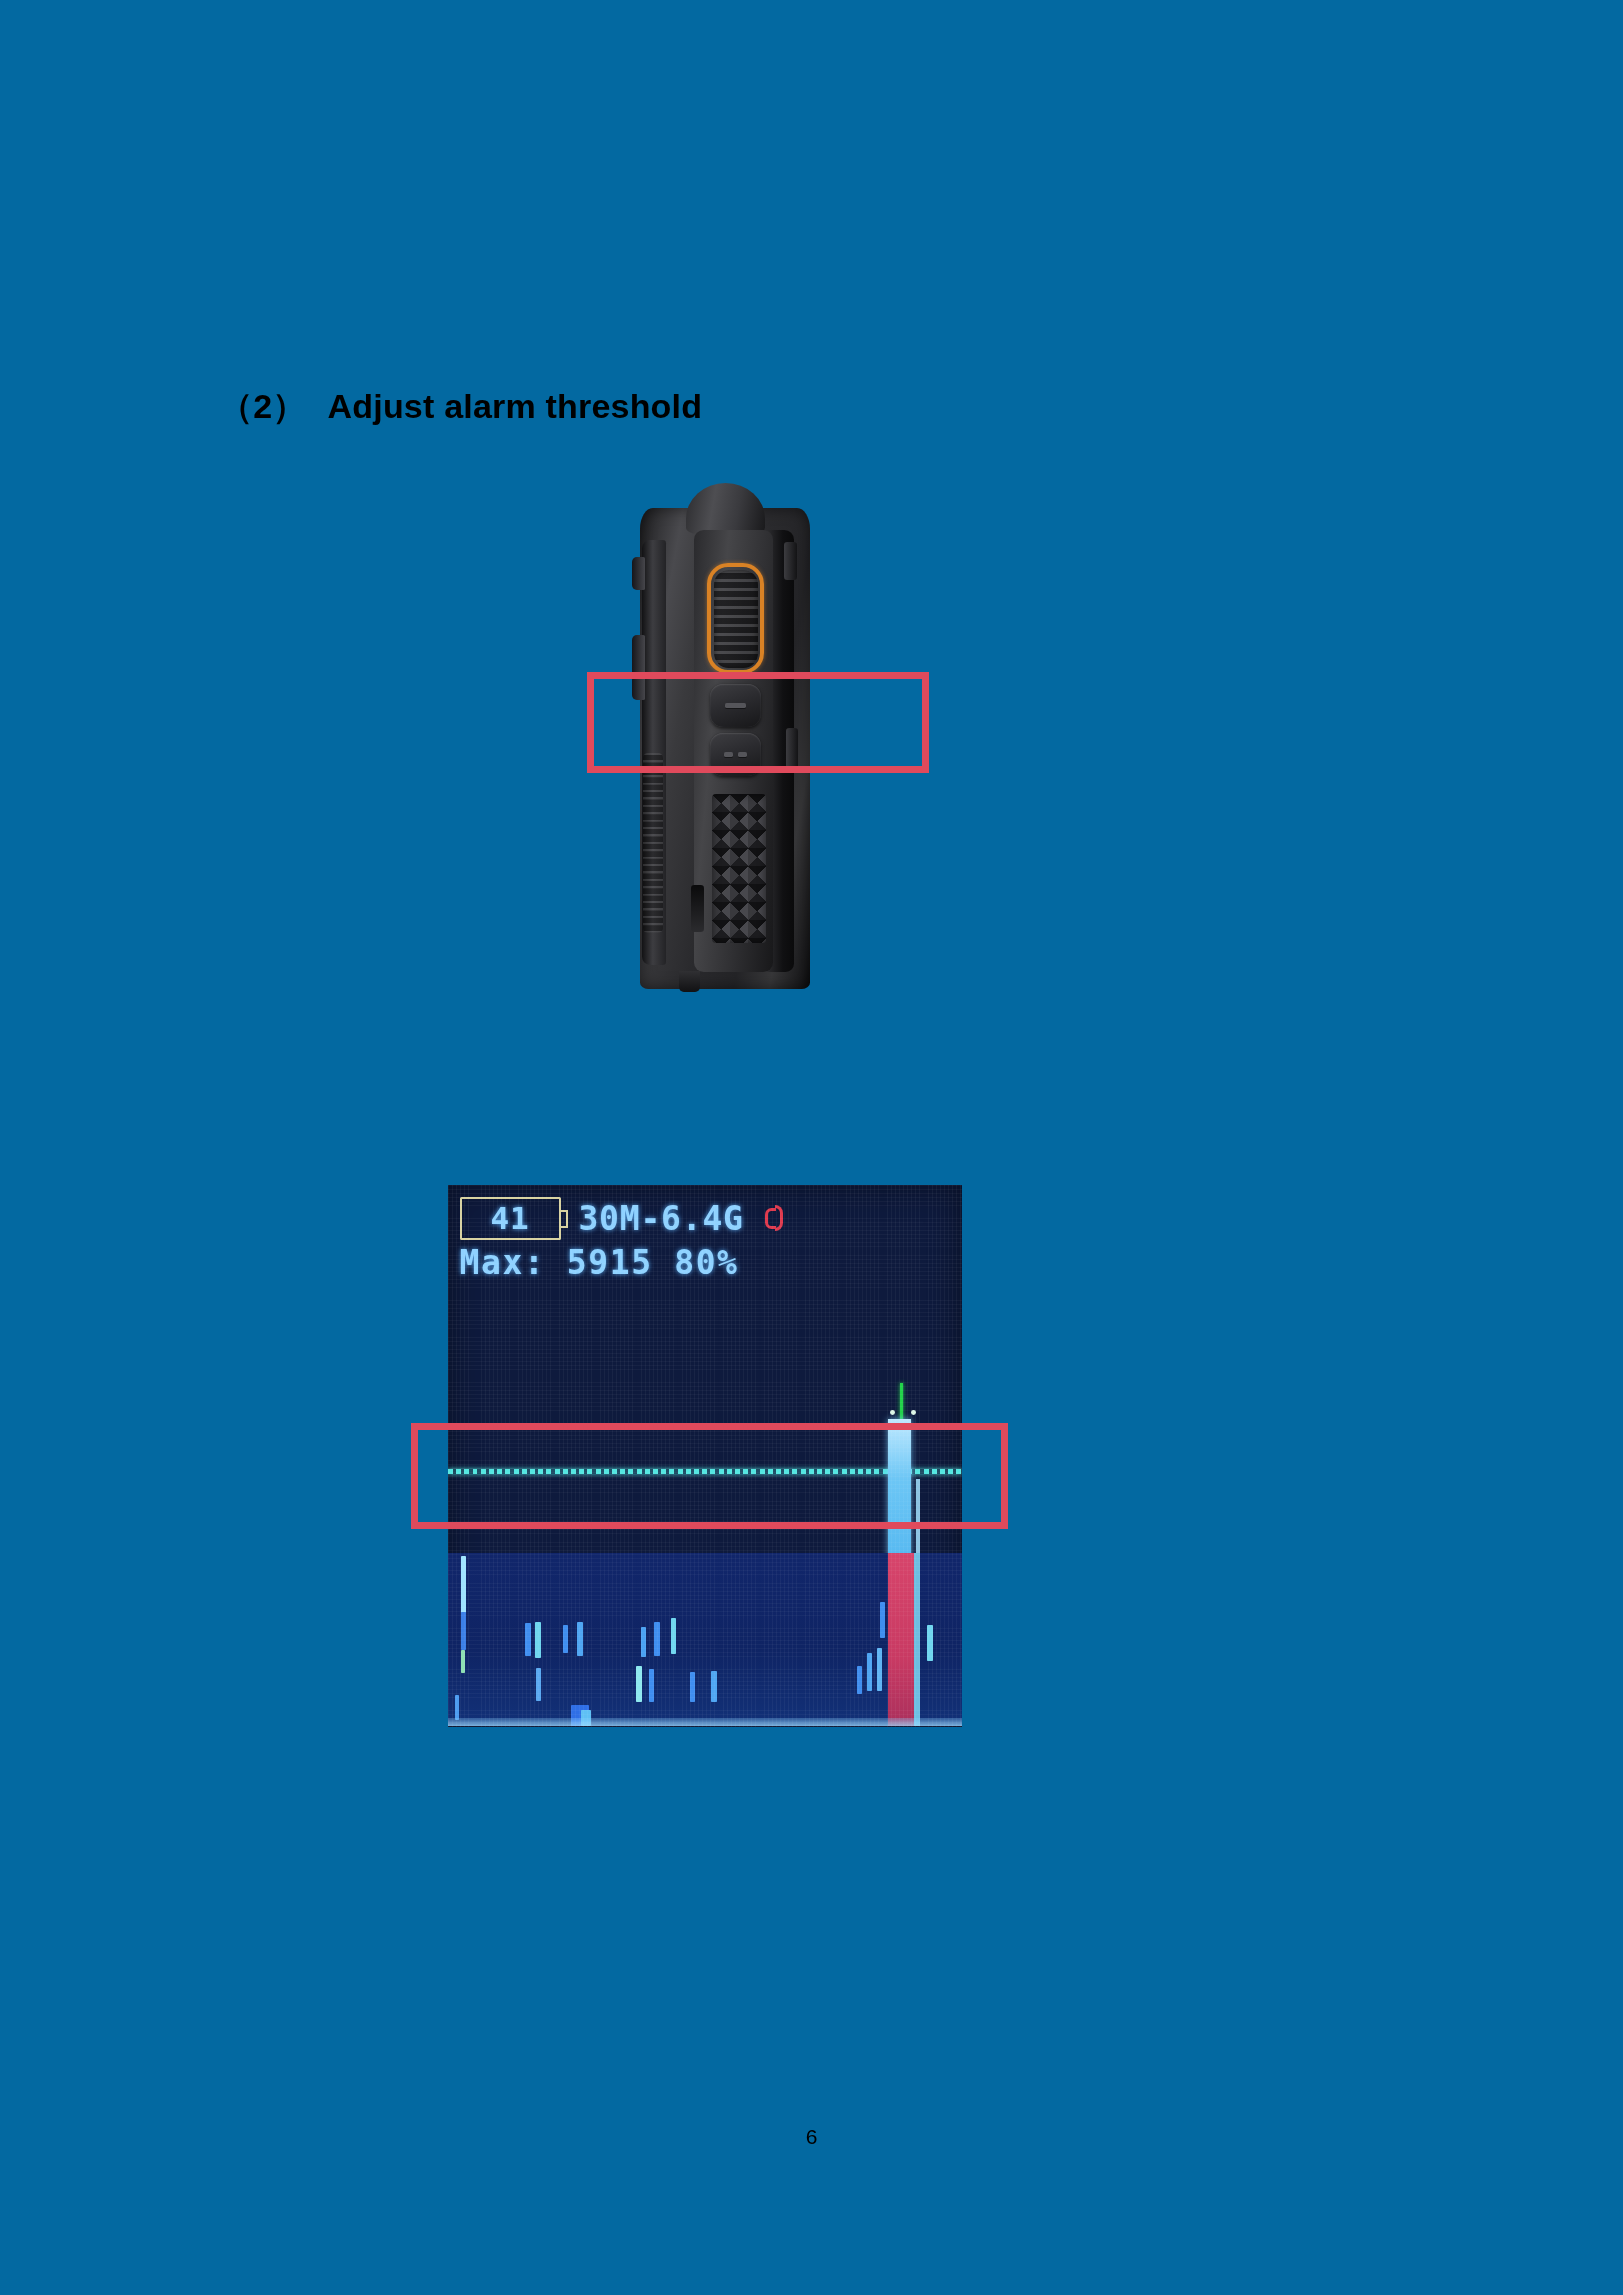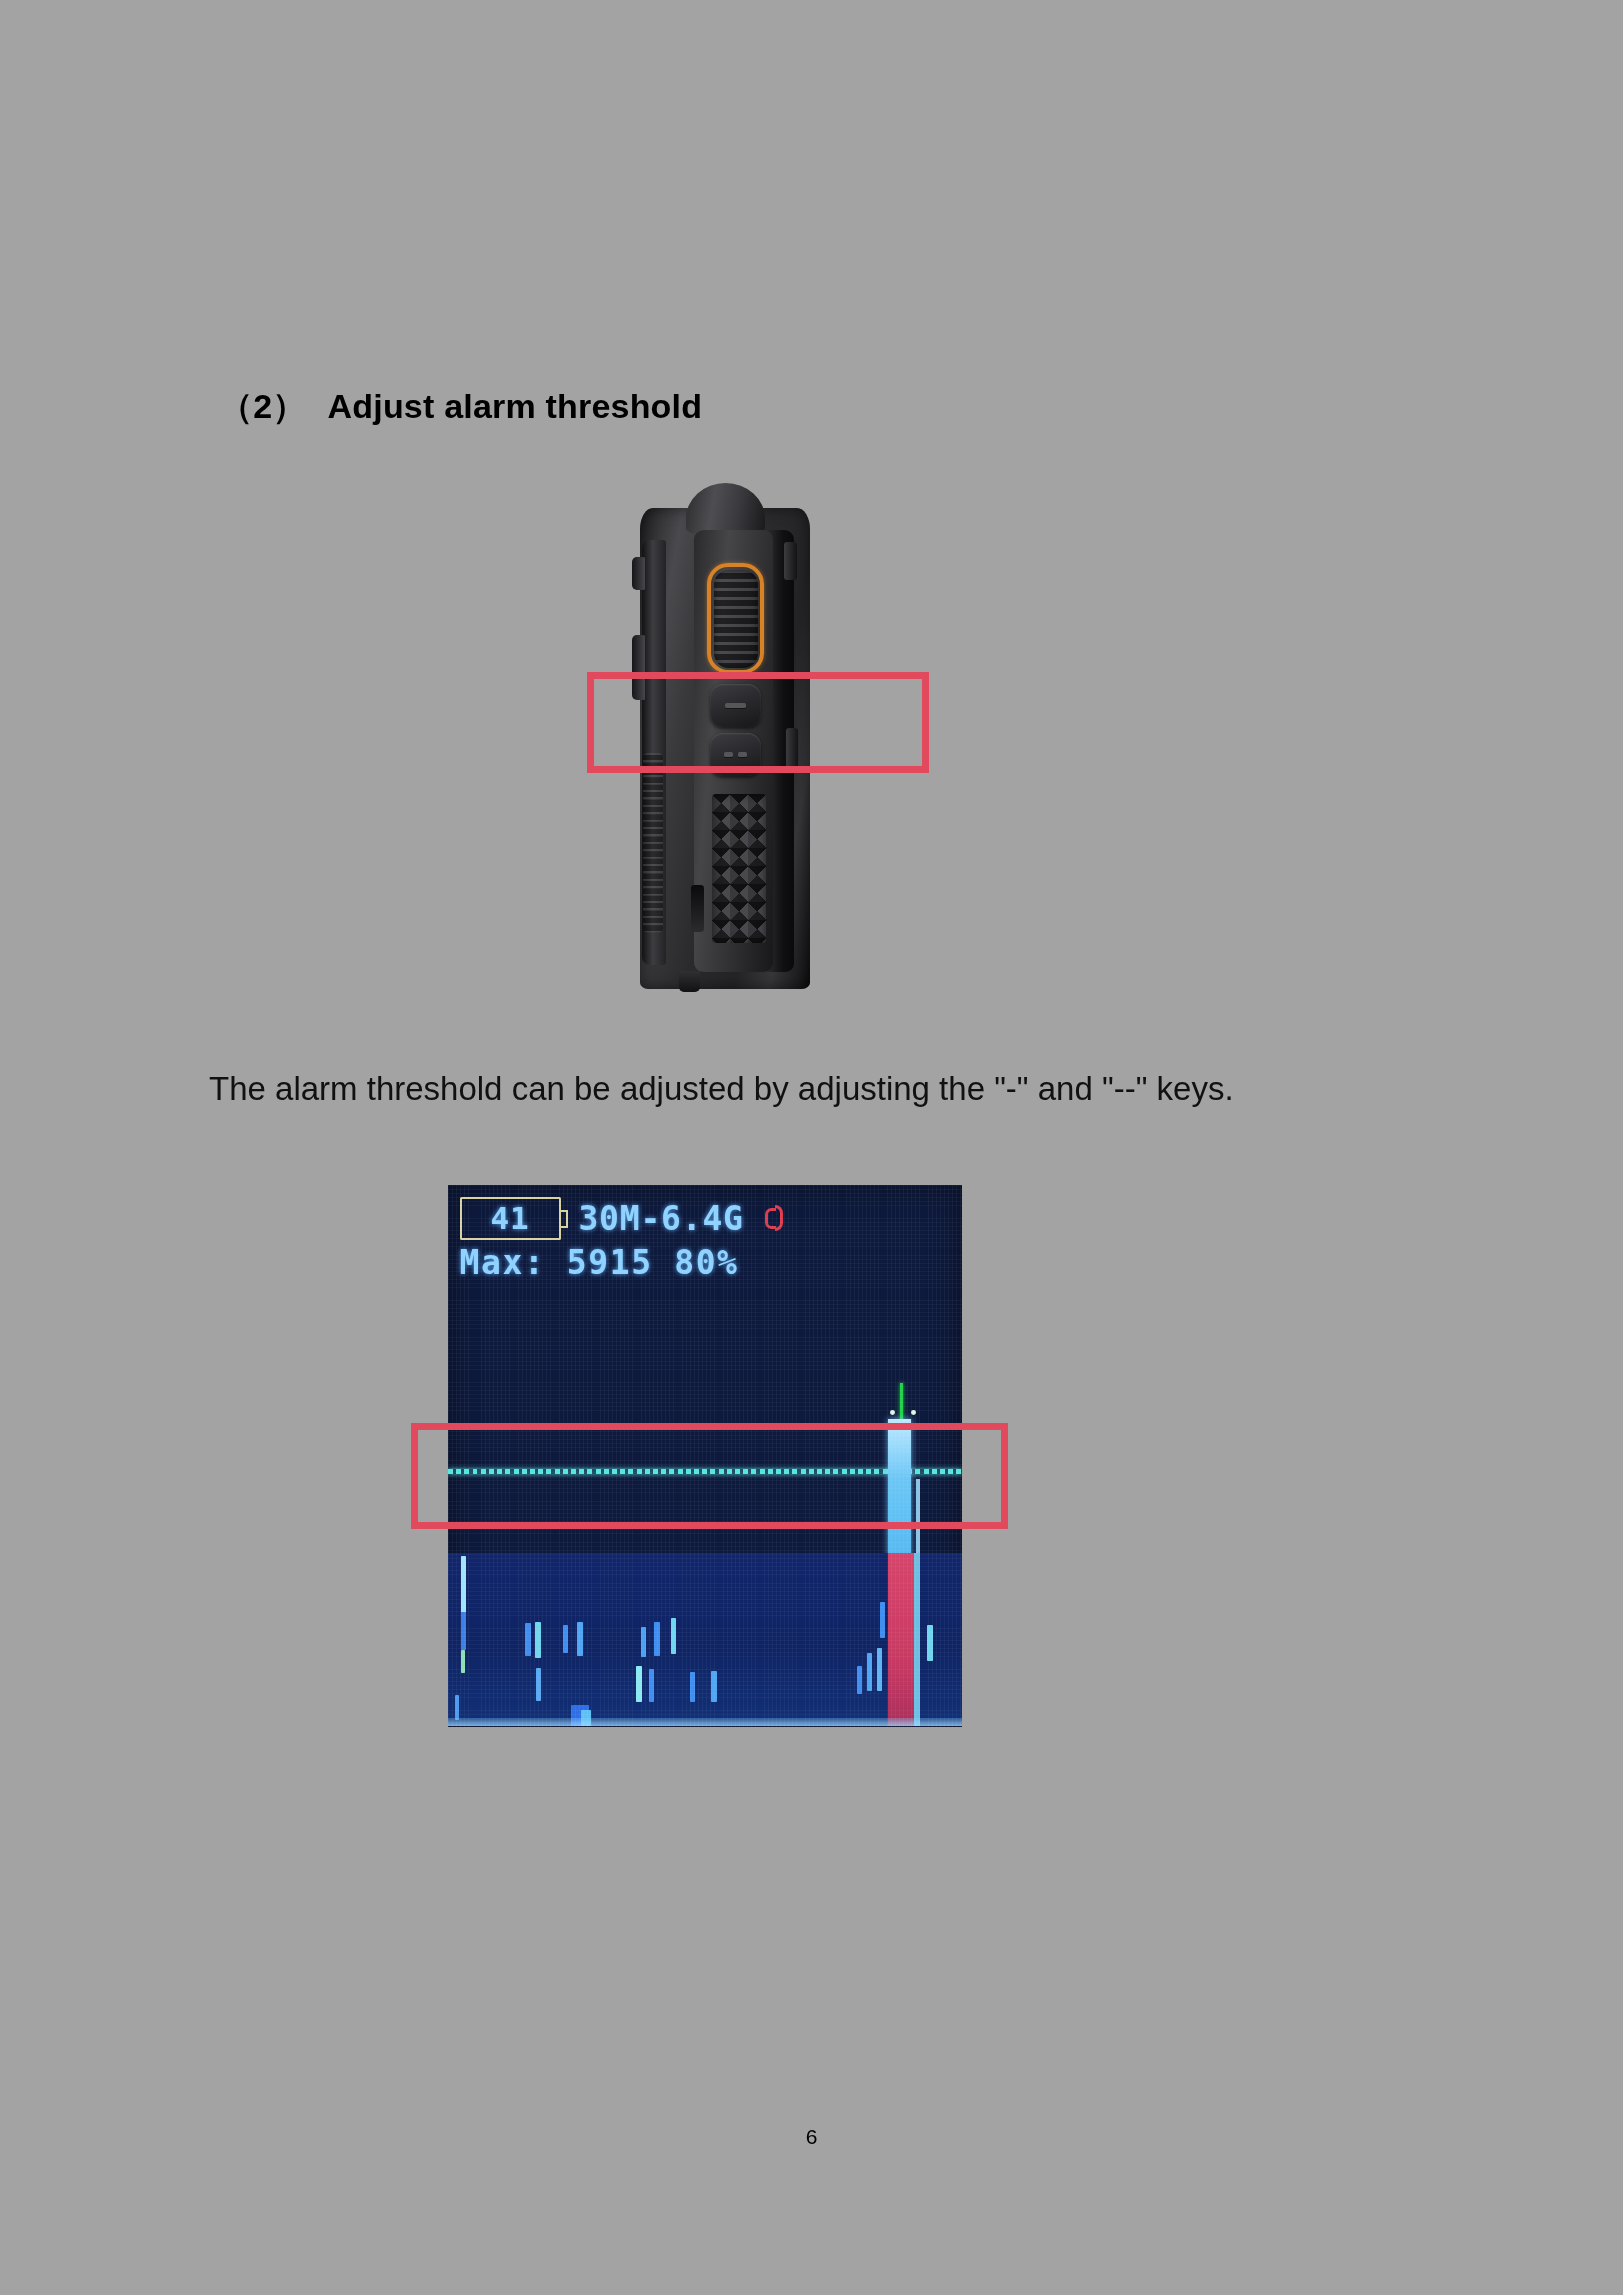--- a/index.html
+++ b/index.html
@@ -11,21 +11,21 @@
     width: 1623px;
     height: 2295px;
     position: relative;
     font-family: "Liberation Sans", sans-serif;
     overflow: hidden;
   }
 
   .page {
     position: absolute;
     inset: 0;
-    background: #a3a3a3;
+    background: #0369a1;
   }
 
   
   .heading {
     position: absolute;
     left: 219px;
     top: 384px;
     font-size: 34px;
     font-weight: bold;
     color: #000000;
@@ -552,21 +552,20 @@
       </span>
     </div>
 
     <div class="dev-grip"></div>
     <div class="dev-port"></div>
     <div class="dev-foot"></div>
   </div>
 
   <div class="annot-box annot-device"></div>
 
-  <div class="body-text">The alarm threshold can be adjusted by adjusting the "-" and "--" keys.</div>
 
   <div class="fig-screen">
 
     <div class="scr-header">
       <div class="scr-line1">
         <div class="batt">
           <span class="batt-val">41</span>
           <span class="batt-cap"></span>
         </div>
         <div class="freq-range">30M-6.4G</div>

